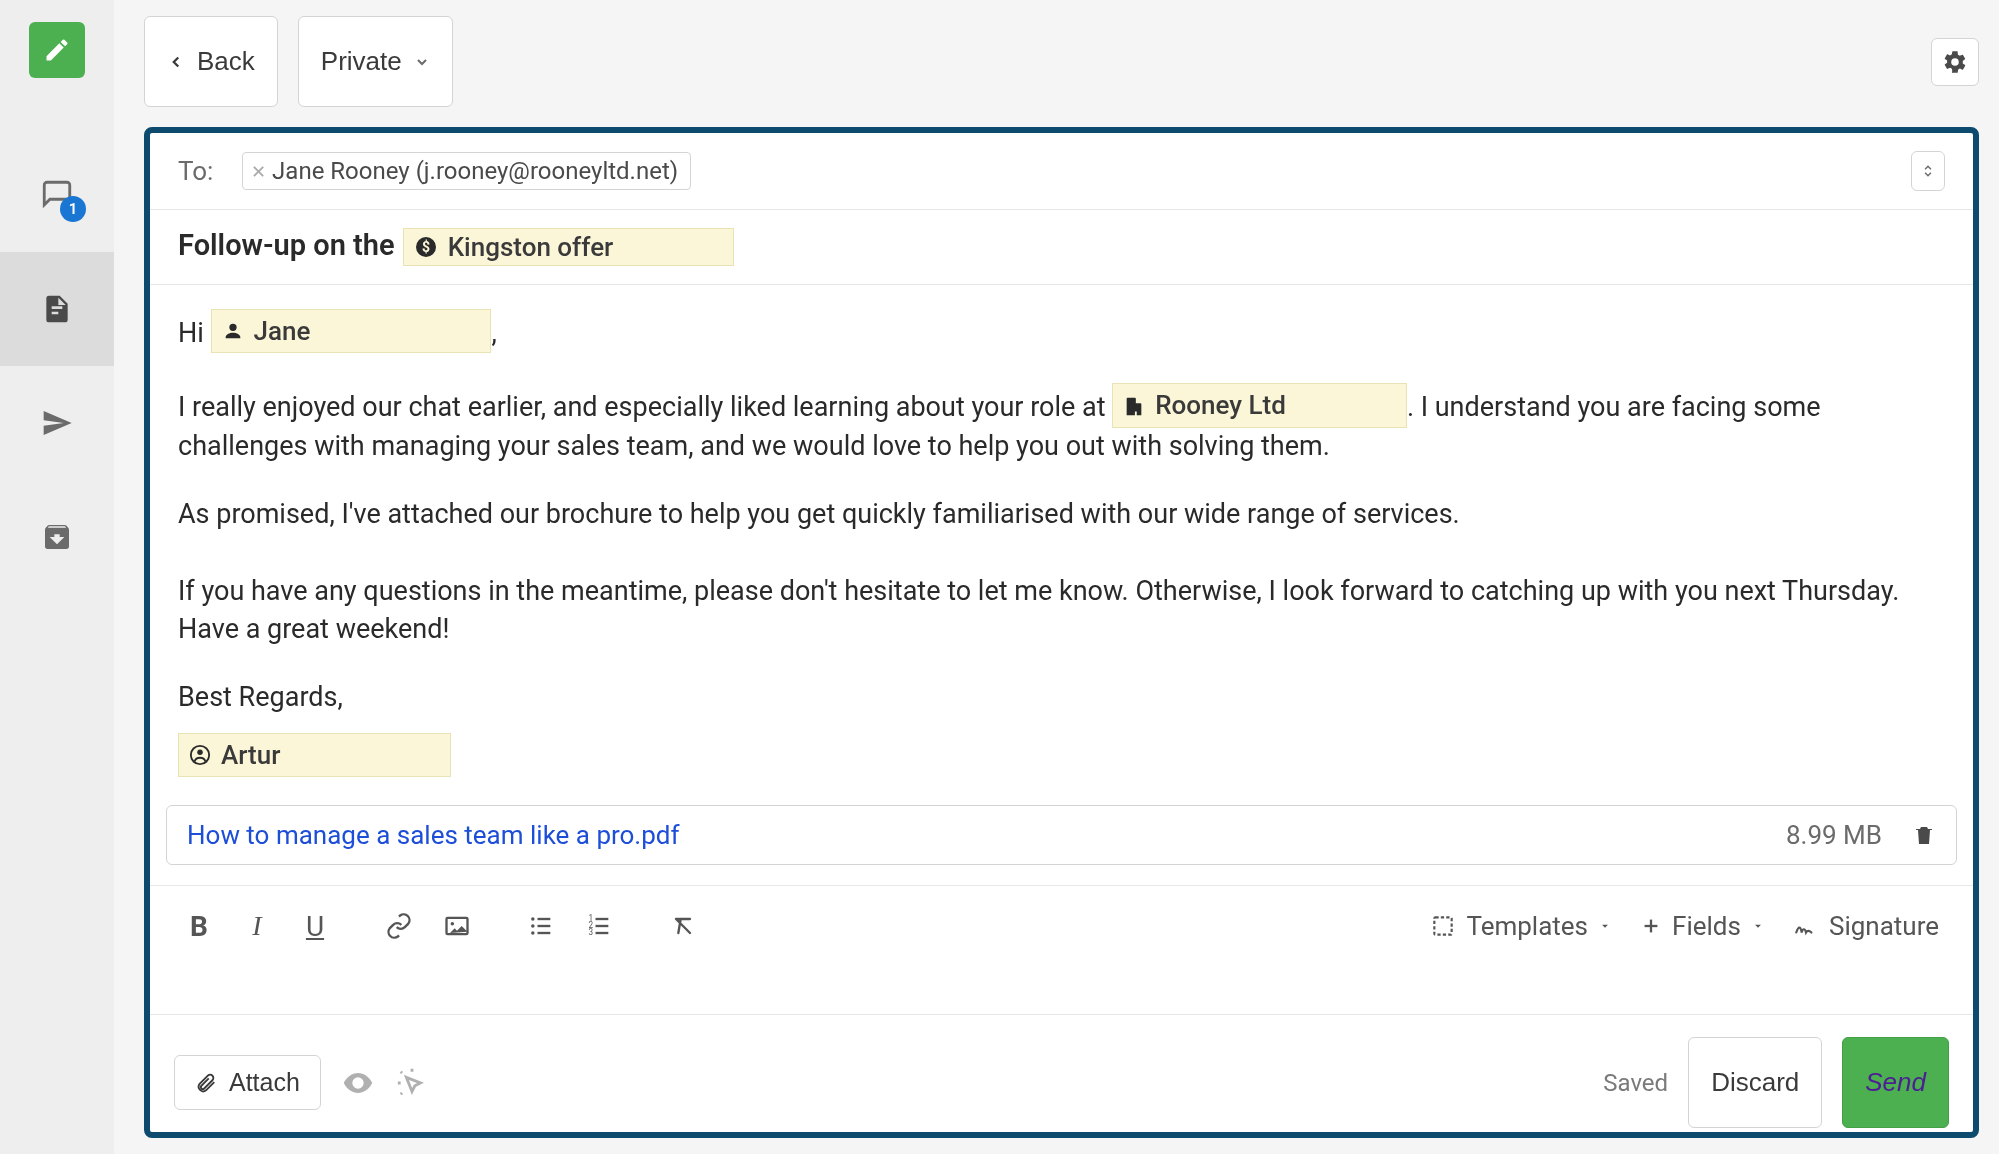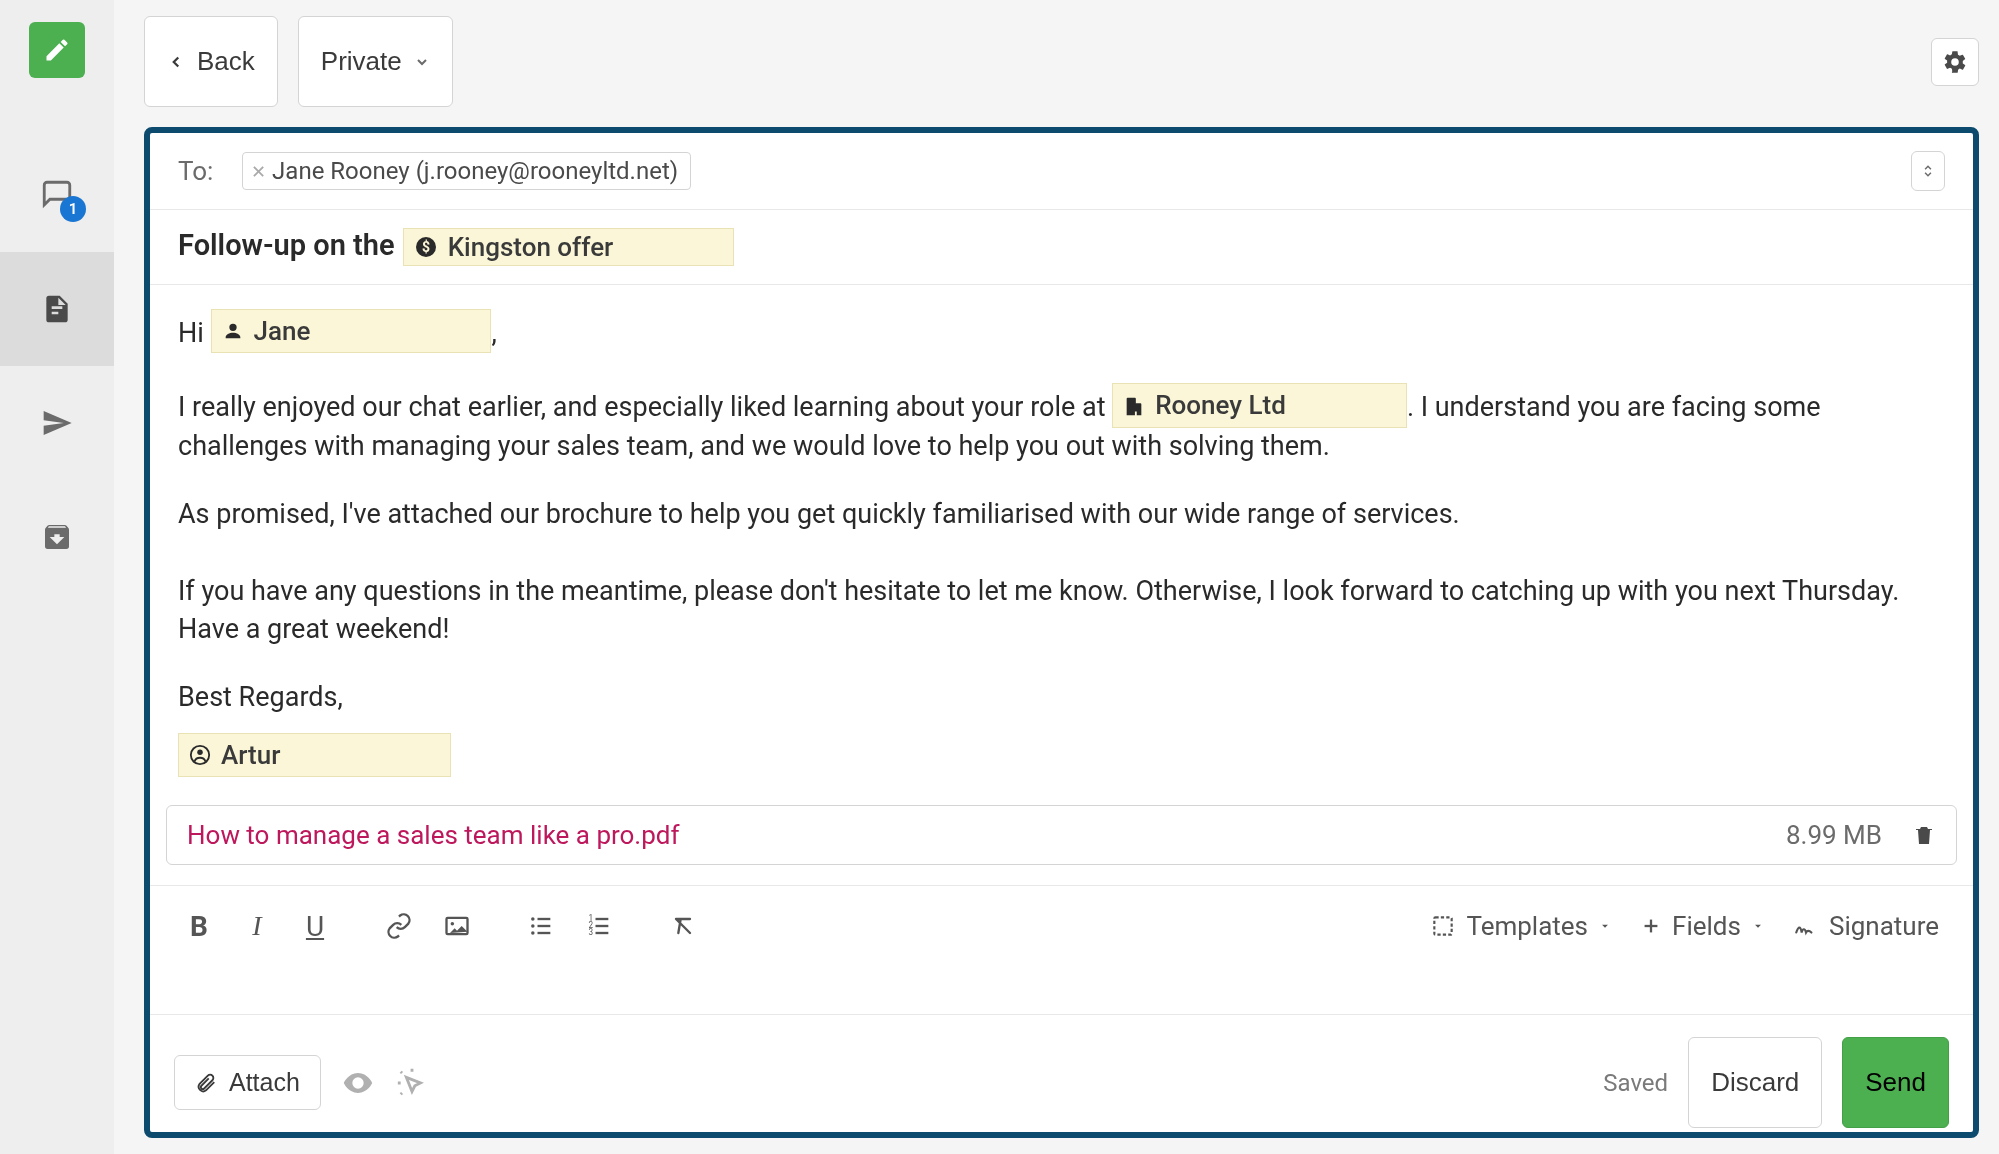--- a/index.html
+++ b/index.html
@@ -131,21 +131,21 @@
 }
 .body-area p { margin-bottom: 16px; }
 .attachment-row {
   margin: 0 16px 0 16px;
   border: 1px solid #d4d4d4;
   border-radius: 6px;
   padding: 14px 20px;
   display: flex; align-items: center; gap: 14px;
   font-size: 26px;
 }
-.attachment-row .filename { color: #be185d; }
+.attachment-row .filename { color: #1d4ed8; }
 .attachment-row .size { margin-left: auto; color: #6b6b6b; margin-right: 16px; }
 .editor-toolbar {
   border-top: 1px solid #e8e8e8;
   padding: 18px 24px;
   display: flex; align-items: center; gap: 8px;
   color: #555;
   margin-top: 20px;
 }
 .editor-toolbar .tb-btn {
   width: 50px; height: 44px;
@@ -160,21 +160,21 @@
   color: #555;
   padding: 6px 10px;
   cursor: pointer;
 }
 .action-bar {
   border-top: 1px solid #e8e8e8;
   padding: 22px 24px;
   display: flex; align-items: center; gap: 20px; margin-top: 48px;
 }
 .btn-primary {
-  background: #4caf50; color: #000000; border: 1px solid #43a047;
+  background: #4caf50; color: #4c1d95; border: 1px solid #43a047; font-style: italic;
 }
 .status-text { color: #7a7a7a; font-size: 24px; }
 svg { display: block; }
 .muted-icon { color: #b0b0b0; }
 </style>
 </head>
 <body>
 
 <div class="app">
   <div class="sidebar">

